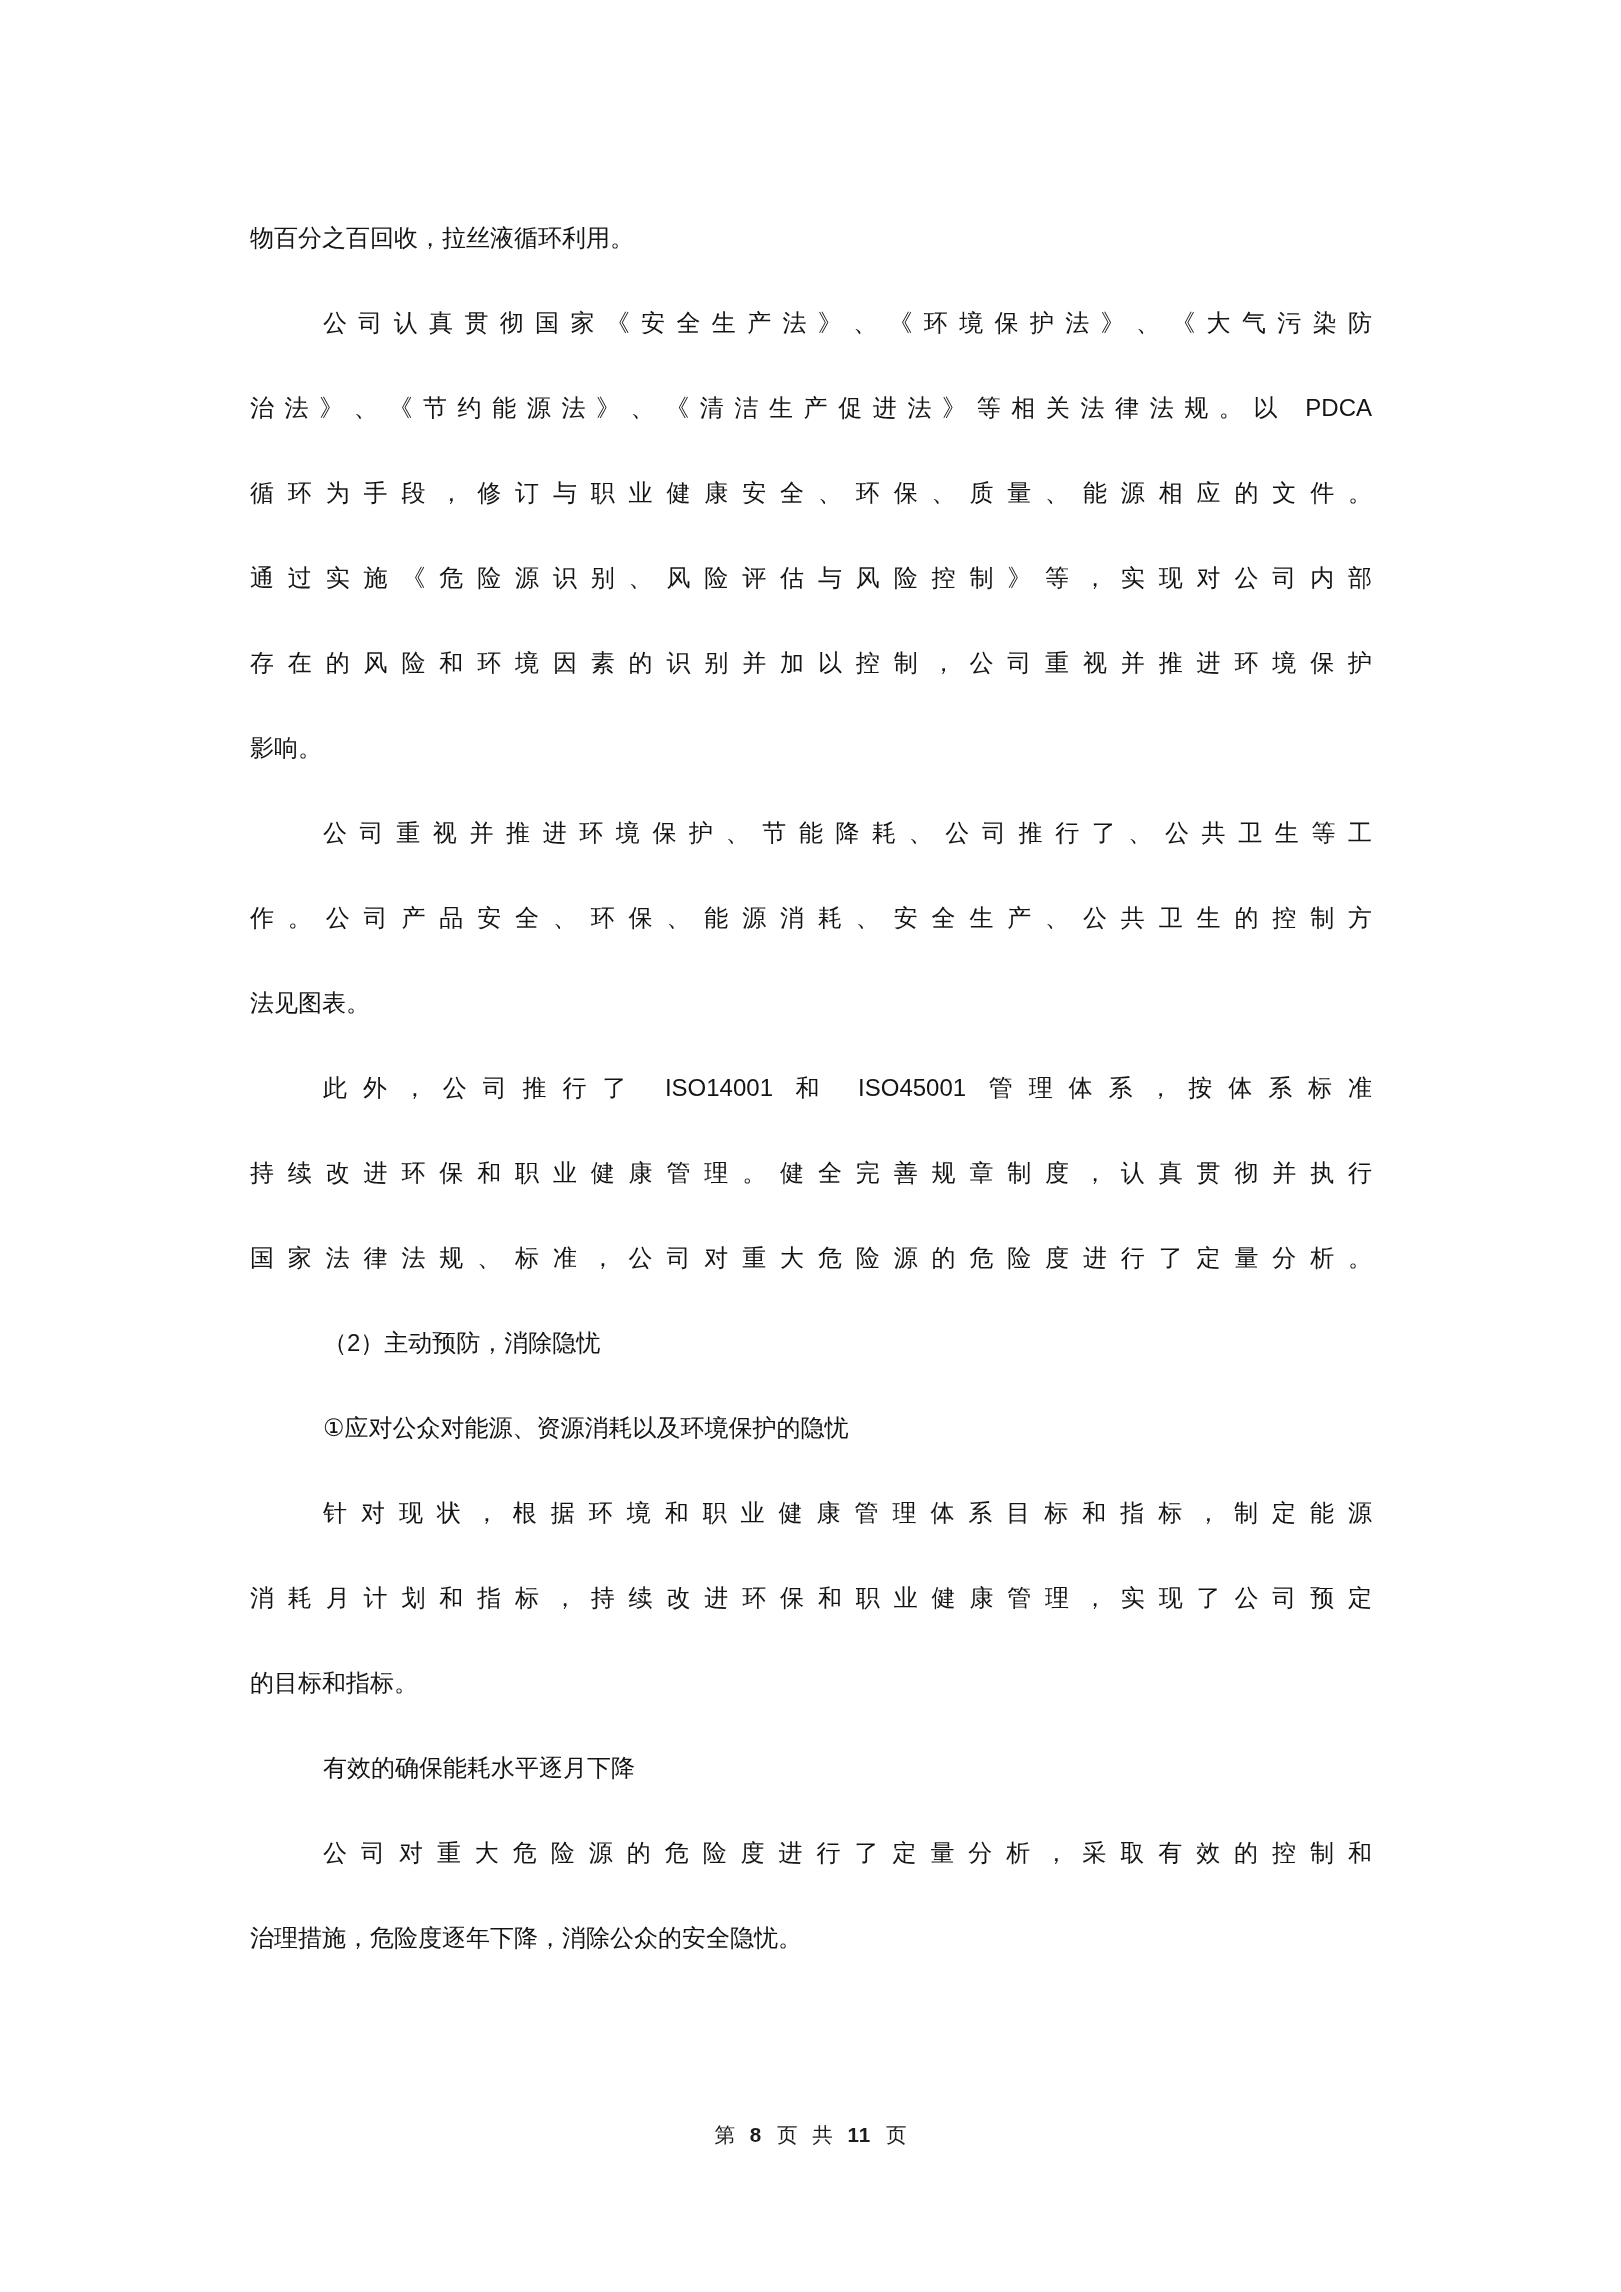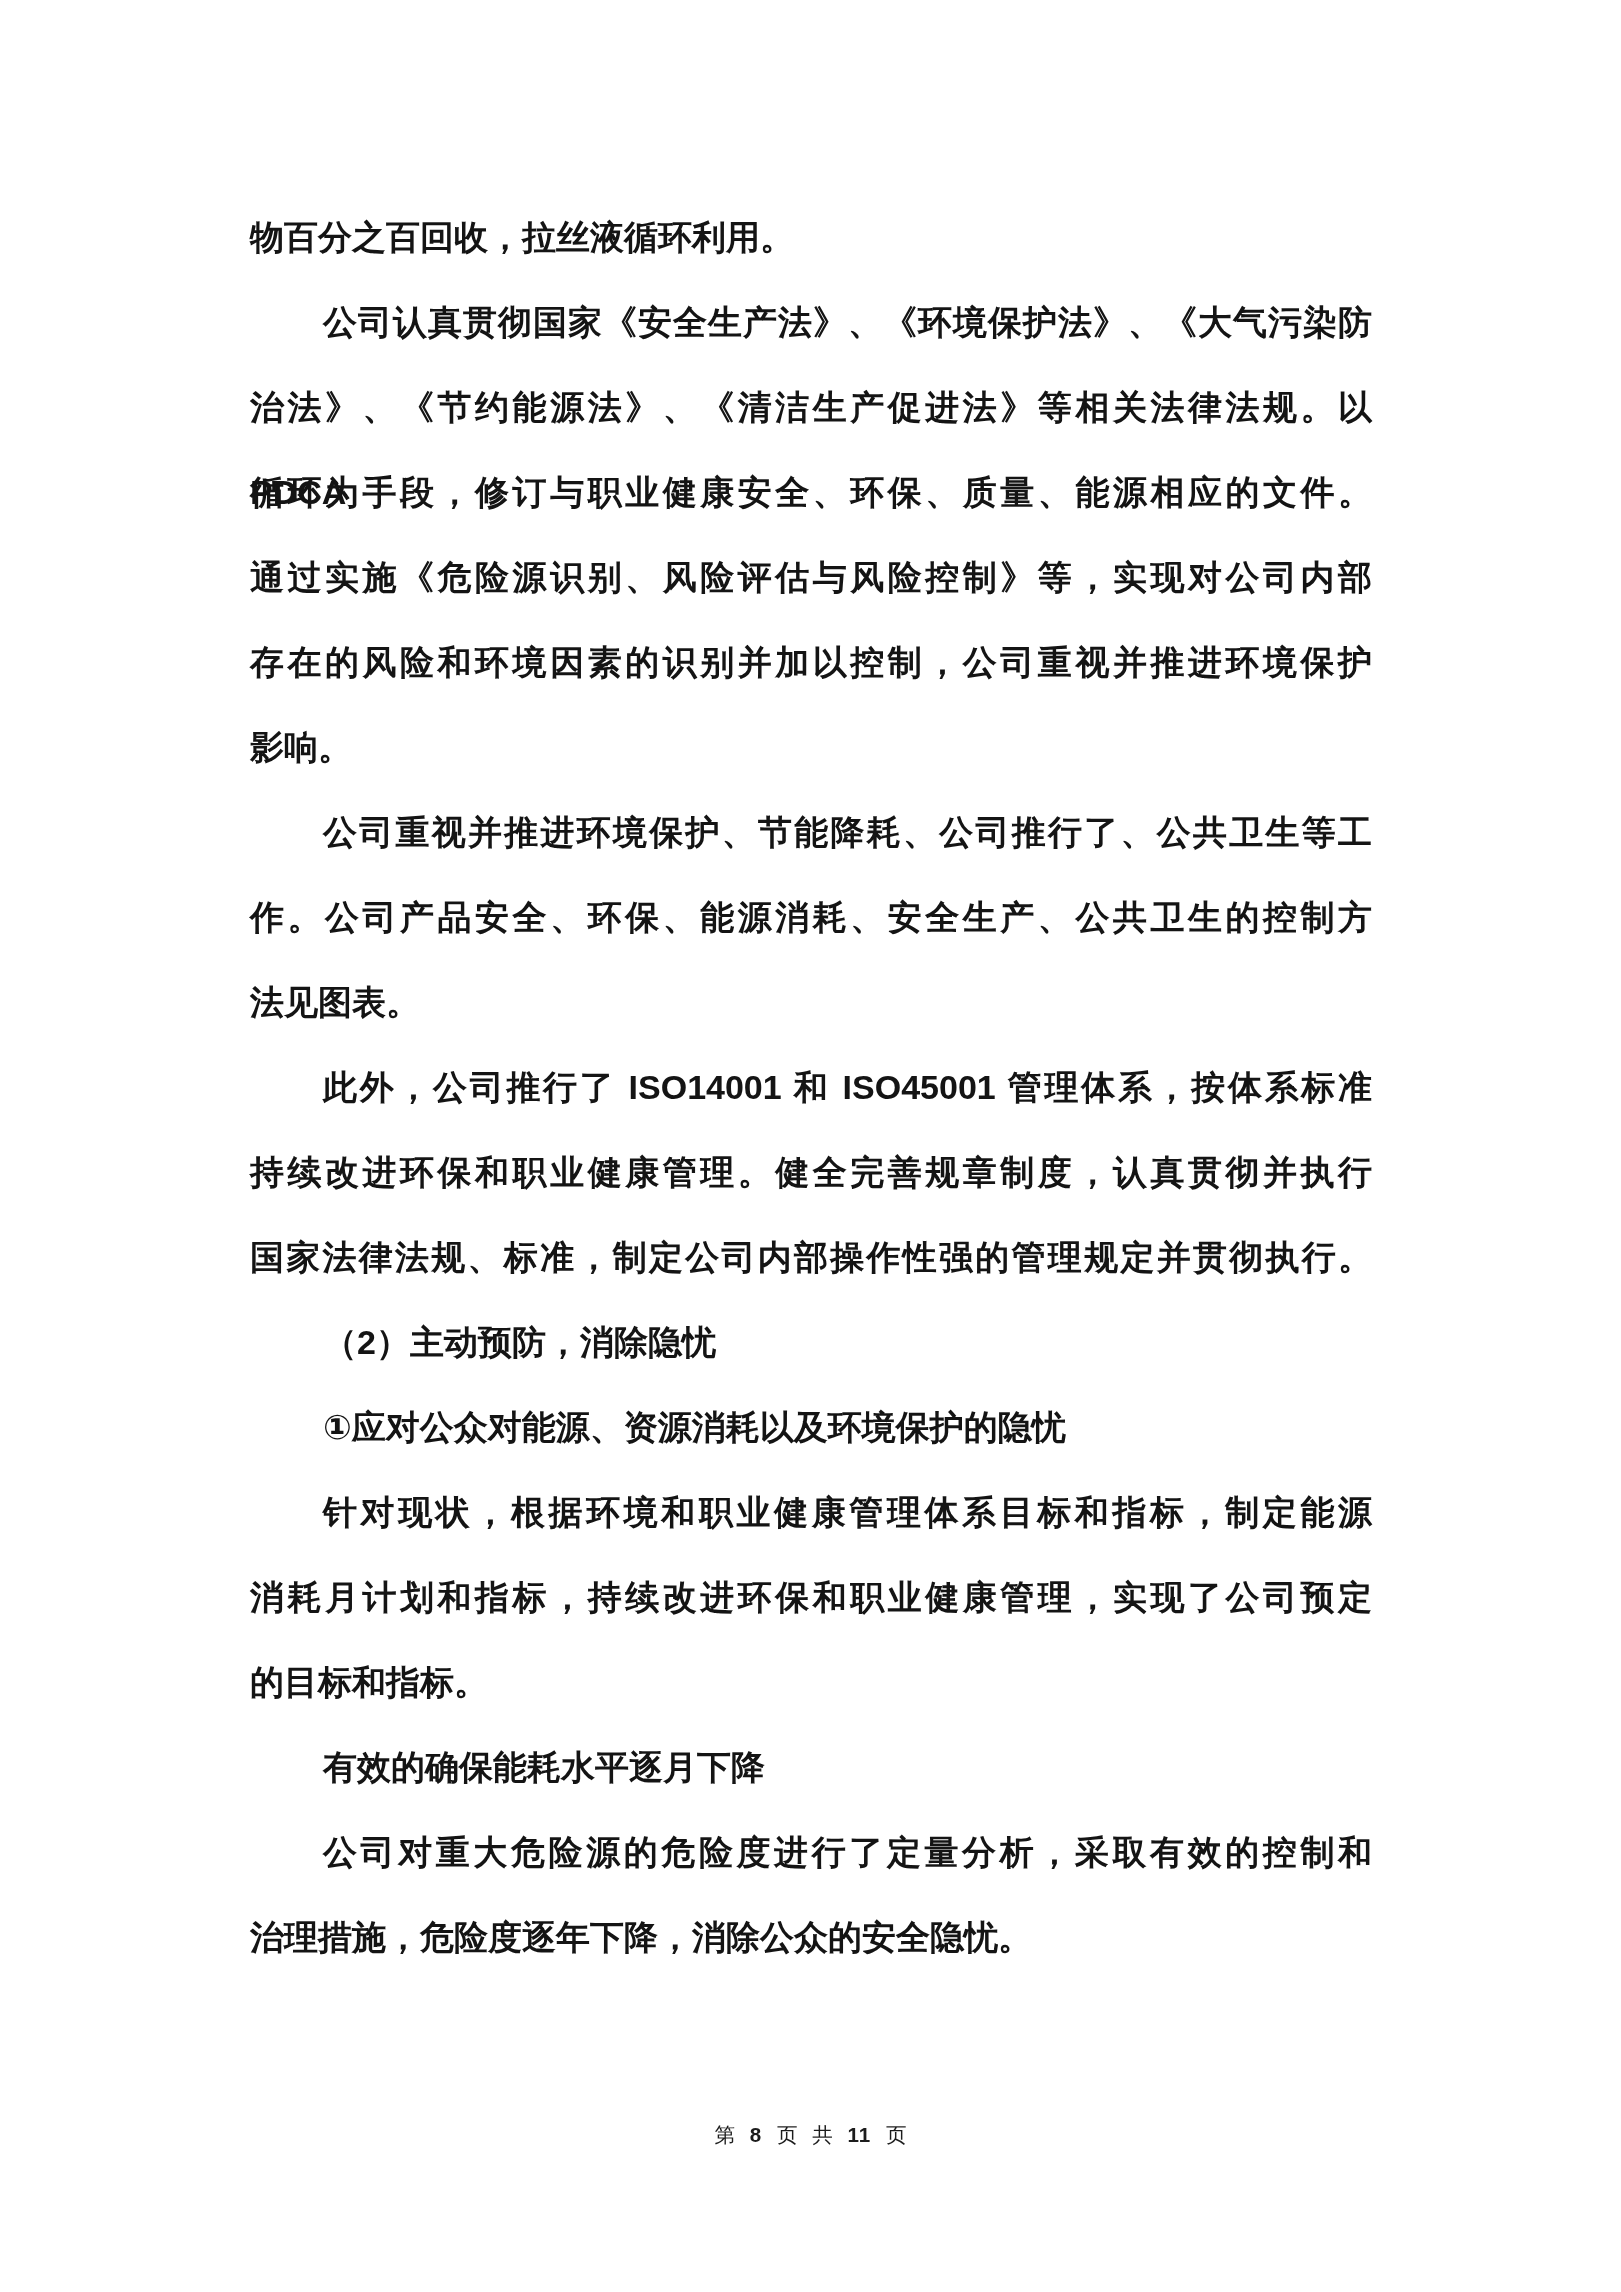--- a/index.html
+++ b/index.html
@@ -16,26 +16,25 @@
     font-family: "Liberation Sans", "DejaVu Sans", sans-serif;
     color: #141414;
   }
   .textblock {
     position: absolute;
     left: 250px;
     top: 195px;
     width: 1122px;
   }
   .line {
-    font-size: 34px;
+    font-size: 24px;
     line-height: 85px;
     height: 85px;
     white-space: pre-wrap;
     text-align: left;
-    font-weight: bold;
   }
   
   .line.j {
     text-align: justify;
     text-align-last: justify;
     -moz-text-align-last: justify;
     text-justify: inter-character;
   }
   
   .line.ind {
@@ -71,21 +70,21 @@
     <div class="line j">治法》、《节约能源法》、《清洁生产促进法》等相关法律法规。以 PDCA</div>
     <div class="line j">循环为手段，修订与职业健康安全、环保、质量、能源相应的文件。</div>
     <div class="line j">通过实施《危险源识别、风险评估与风险控制》等，实现对公司内部</div>
     <div class="line j">存在的风险和环境因素的识别并加以控制，公司重视并推进环境保护</div>
     <div class="line">影响。</div>
     <div class="line j ind">公司重视并推进环境保护、节能降耗、公司推行了、公共卫生等工</div>
     <div class="line j">作。公司产品安全、环保、能源消耗、安全生产、公共卫生的控制方</div>
     <div class="line">法见图表。</div>
     <div class="line j ind">此外，公司推行了 ISO14001 和 ISO45001 管理体系，按体系标准</div>
     <div class="line j">持续改进环保和职业健康管理。健全完善规章制度，认真贯彻并执行</div>
-    <div class="line j">国家法律法规、标准，制定公司内部操作性强的管理规定并贯彻执行。</div>
+    <div class="line j">国家法律法规、标准，公司对重大危险源的危险度进行了定量分析。</div>
     <div class="line ind">（2）主动预防，消除隐忧</div>
     <div class="line ind">①应对公众对能源、资源消耗以及环境保护的隐忧</div>
     <div class="line j ind">针对现状，根据环境和职业健康管理体系目标和指标，制定能源</div>
     <div class="line j">消耗月计划和指标，持续改进环保和职业健康管理，实现了公司预定</div>
     <div class="line">的目标和指标。</div>
     <div class="line ind">有效的确保能耗水平逐月下降</div>
     <div class="line j ind">公司对重大危险源的危险度进行了定量分析，采取有效的控制和</div>
     <div class="line">治理措施，危险度逐年下降，消除公众的安全隐忧。</div>
   </div>
 

